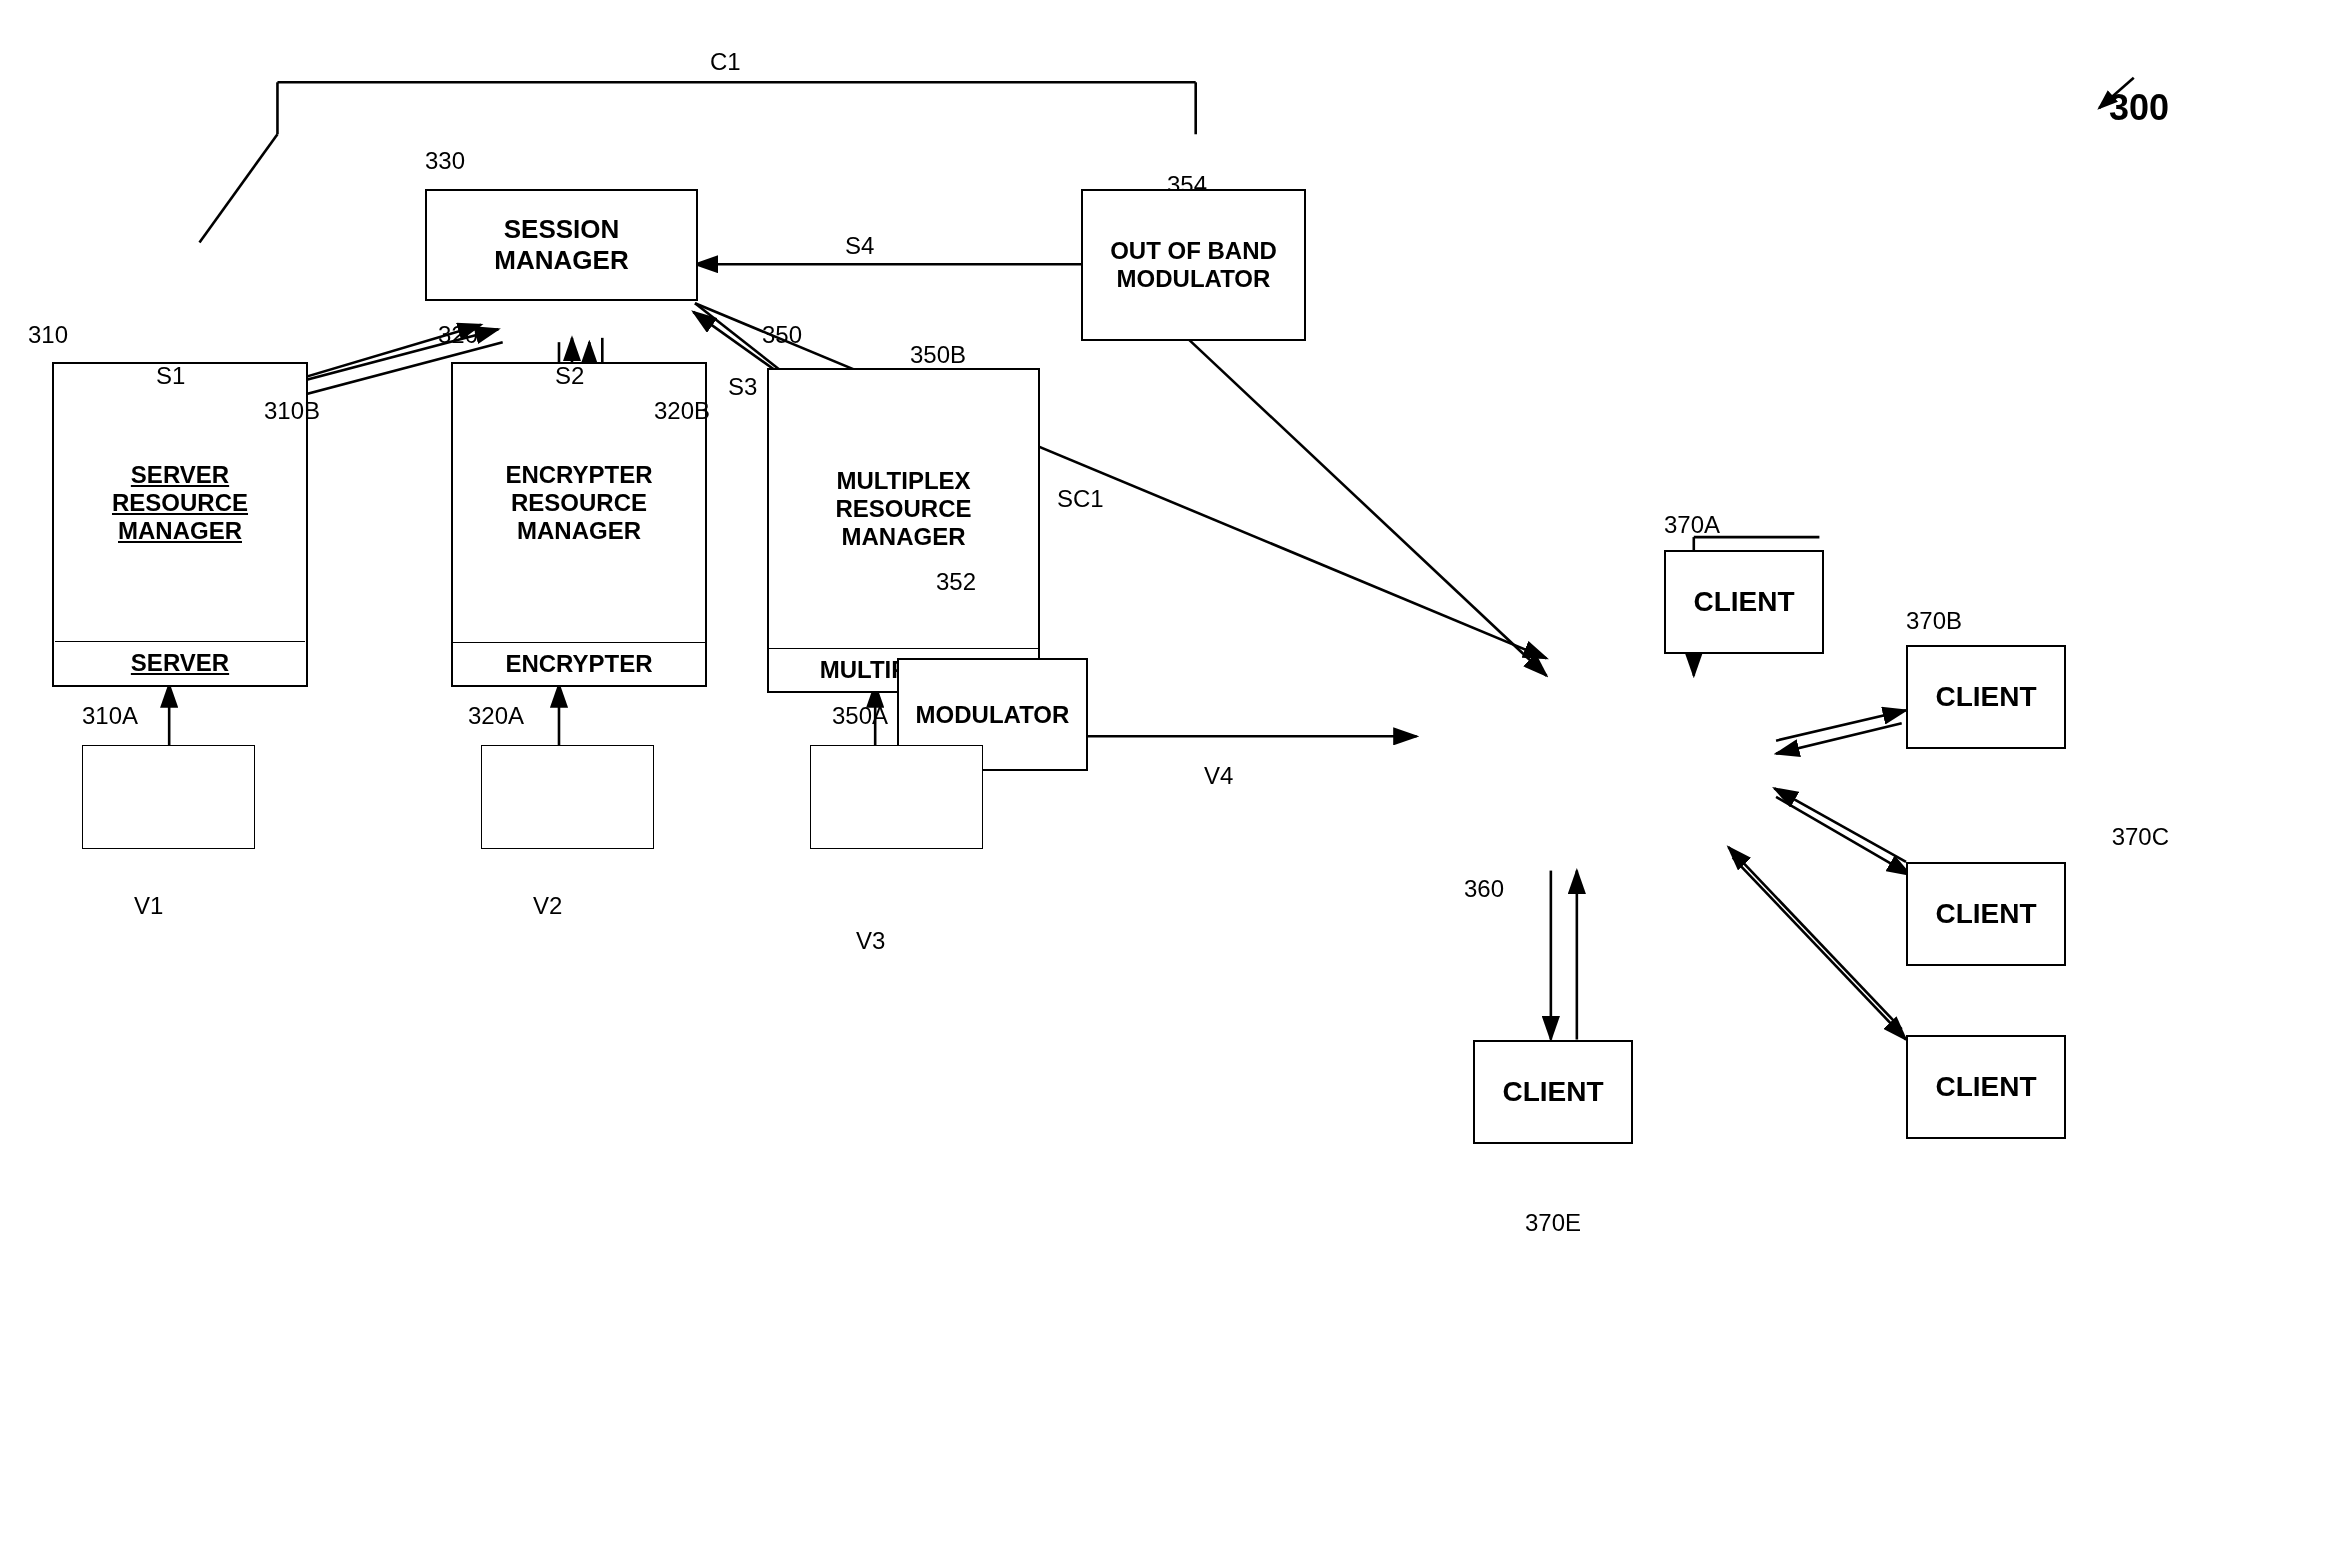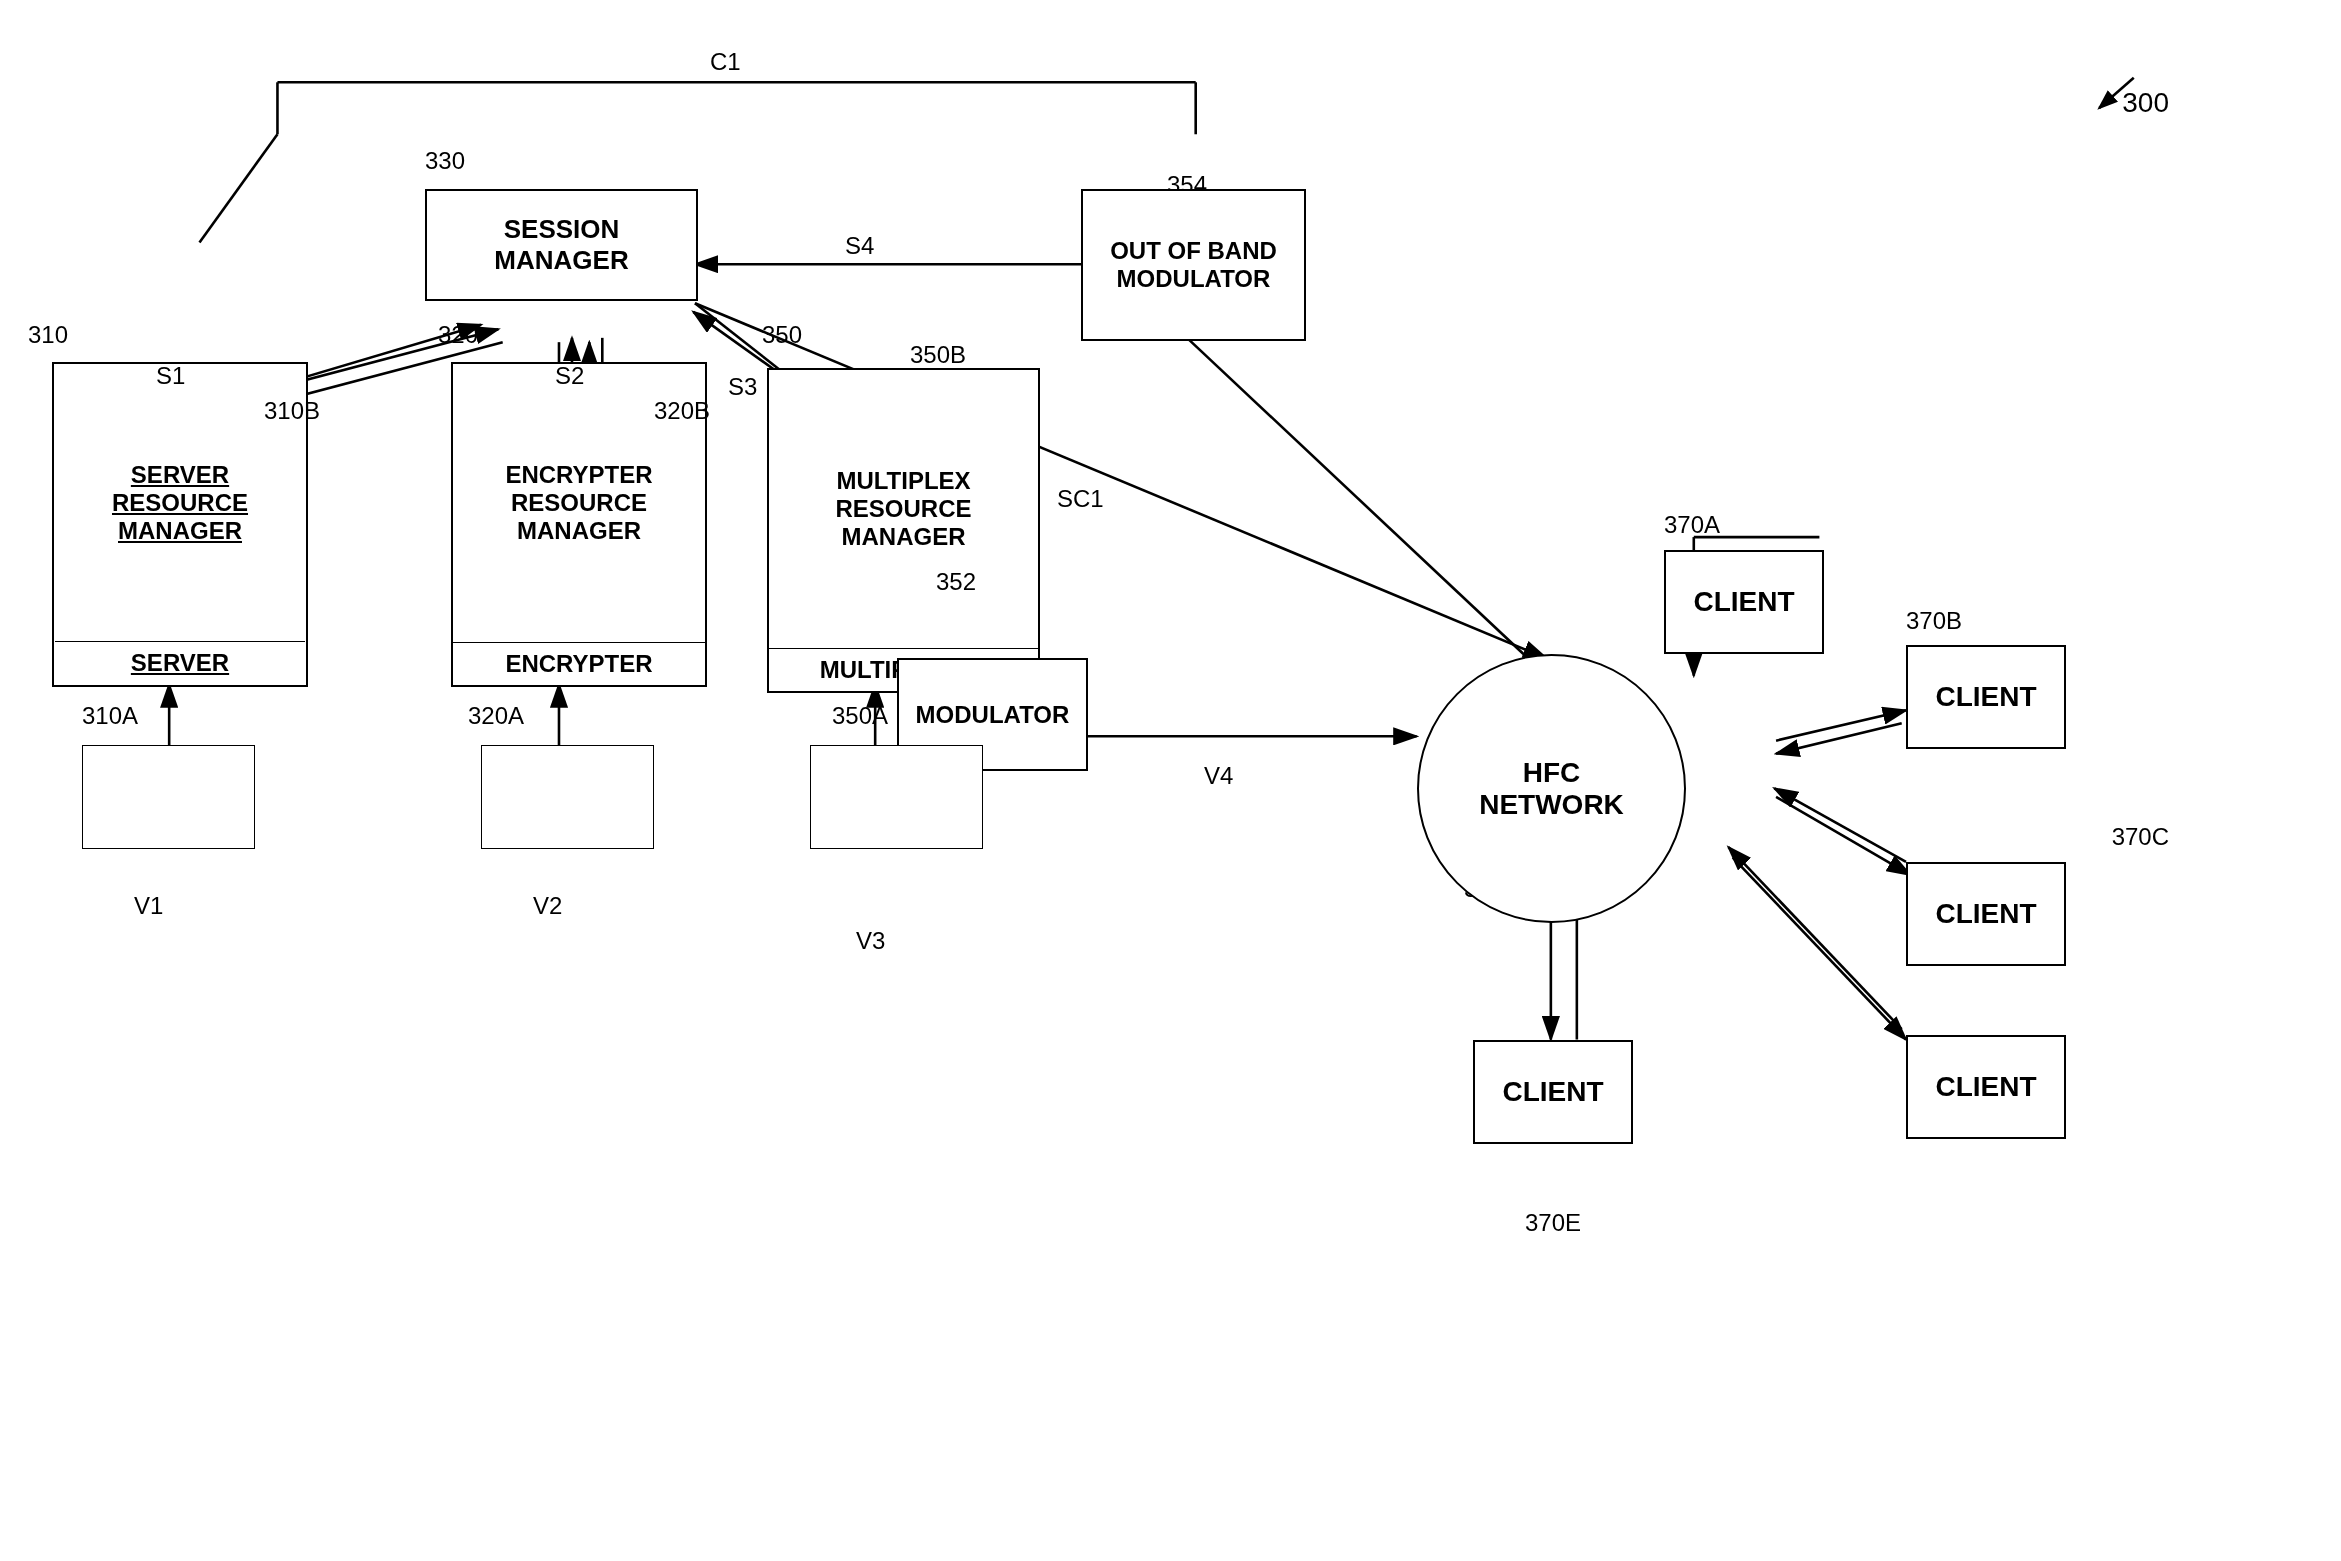--- a/index.html
+++ b/index.html
@@ -68,22 +68,22 @@
     }
     svg.arrows {
       position: absolute;
       top: 0; left: 0;
       width: 2342px;
       height: 1561px;
       pointer-events: none;
     }
     .figure-label {
       position: absolute;
-      font-size: 28px;
-      font-weight: normal;
+      font-size: 36px;
+      font-weight: bold;
     }
   </style>
 </head>
 <body>
 
 <div class="diagram">
 
   <svg class="arrows" xmlns="http://www.w3.org/2000/svg" viewBox="0 0 2703 1802" width="2342" height="1561">
     <defs>
       <marker id="arrowhead" markerWidth="10" markerHeight="7" refX="9" refY="3.5" orient="auto">
@@ -218,23 +218,20 @@
   <div class="label" style="left:728px; top:373px;">S3</div>
 
   <div class="label" style="left:936px; top:568px;">352</div>
   <div class="box" style="left:897px; top:658px; width:191px; height:113px; font-size:24px;">
     <span>MODULATOR</span>
   </div>
 
   <div class="label" style="left:1204px; top:762px;">V4</div>
 
   <div class="label" style="left:1464px; top:875px;">360</div>
-  <div class="circle" style="left:1417px; top:654px; width:269px; height:269px; font-size:28px;">
-    <span>HFC<br>NETWORK</span>
-  </div>
 
   <div class="label" style="left:1057px; top:485px;">SC1</div>
 
   <div class="label" style="left:1664px; top:511px;">370A</div>
   <div class="box" style="left:1664px; top:550px; width:160px; height:104px; font-size:28px;">
     <span>CLIENT</span>
   </div>
 
   <div class="label" style="left:1906px; top:607px;">370B</div>
   <div class="box" style="left:1906px; top:645px; width:160px; height:104px; font-size:28px;">

